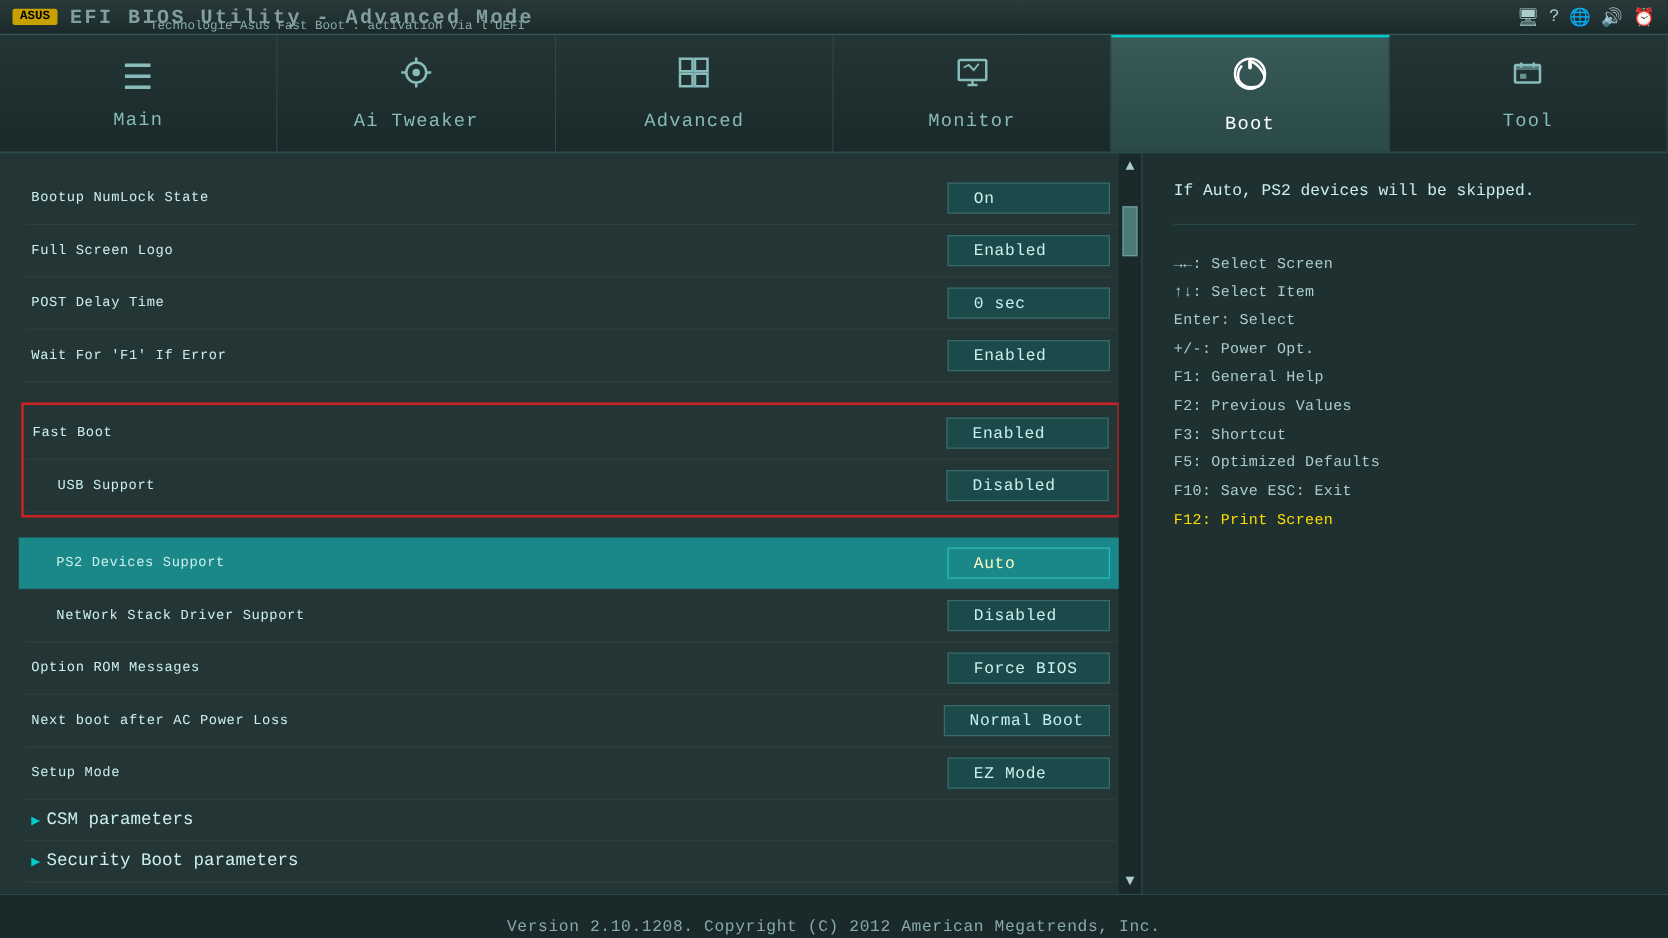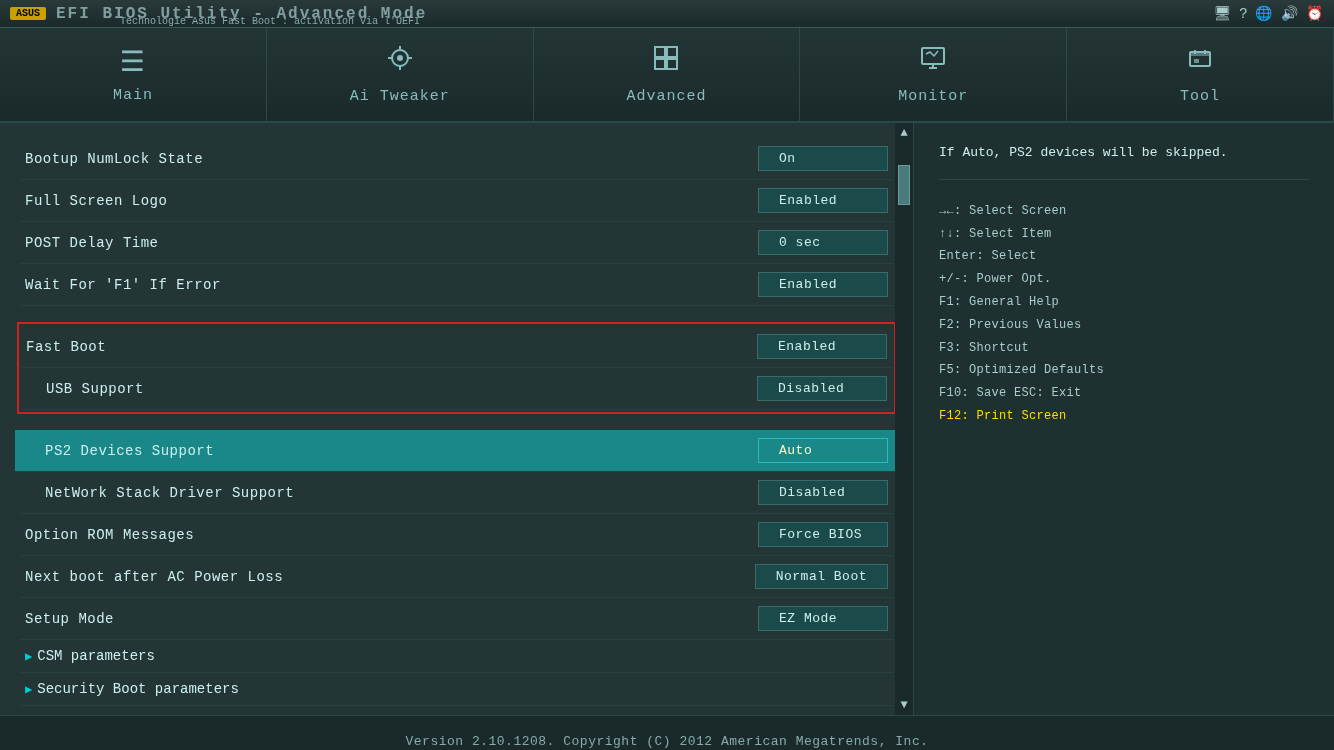--- a/index.html
+++ b/index.html
@@ -116,21 +116,21 @@
       padding: 8px 5px;
       border-bottom: 1px solid #2a4040;
     }
     .setting-row.highlighted {
       background: #1a8888;
       margin: 0 -5px;
       padding: 8px 10px;
     }
     .setting-label {
       color: #cceeee;
-      font-size: 14px;
+      font-size: 11px;
       letter-spacing: 0.5px;
     }
     .setting-label.indented {
       padding-left: 20px;
     }
     .setting-value {
       background: #1a4a4a;
       color: #cceeee;
       font-size: 13px;
       padding: 4px 20px;
@@ -275,20 +275,30 @@
   </div>
   <div class="nav-tab">
     <span class="nav-tab-icon">
       <svg width="28" height="28" viewBox="0 0 28 28" fill="none">
         <rect x="3" y="4" width="22" height="16" rx="1" stroke="#88bbbb" stroke-width="2" fill="none"></rect>
         <path d="M10 24h8M14 20v4" stroke="#88bbbb" stroke-width="2"></path>
         <path d="M7 10 L11 8 L15 12 L19 7" stroke="#88bbbb" stroke-width="1.5" fill="none"></path>
       </svg>
     </span>
     <span>Monitor</span>
+  </div>
+  <div class="nav-tab active">
+    <span class="nav-tab-icon">
+      <svg width="30" height="30" viewBox="0 0 30 30" fill="none">
+        <circle cx="15" cy="15" r="12" stroke="white" stroke-width="2" fill="none"></circle>
+        <path d="M15 5 L15 10" stroke="white" stroke-width="3" stroke-linecap="round"></path>
+        <path d="M8.5 8.5 Q4 14 6 20 Q10 28 22 25 Q30 20 24 12 Q20 6 15 5" stroke="white" stroke-width="2" fill="none"></path>
+      </svg>
+    </span>
+    <span>Boot</span>
   </div>
   <div class="nav-tab">
     <span class="nav-tab-icon">
       <svg width="28" height="28" viewBox="0 0 28 28" fill="none">
         <rect x="4" y="8" width="20" height="14" rx="1" stroke="#88bbbb" stroke-width="2" fill="none"></rect>
         <rect x="4" y="8" width="20" height="4" fill="#88bbbb" opacity="0.5"></rect>
         <path d="M9 6v4M19 6v4" stroke="#88bbbb" stroke-width="2"></path>
         <rect x="8" y="15" width="5" height="4" rx="0.5" fill="#88bbbb" opacity="0.7"></rect>
       </svg>
     </span>

